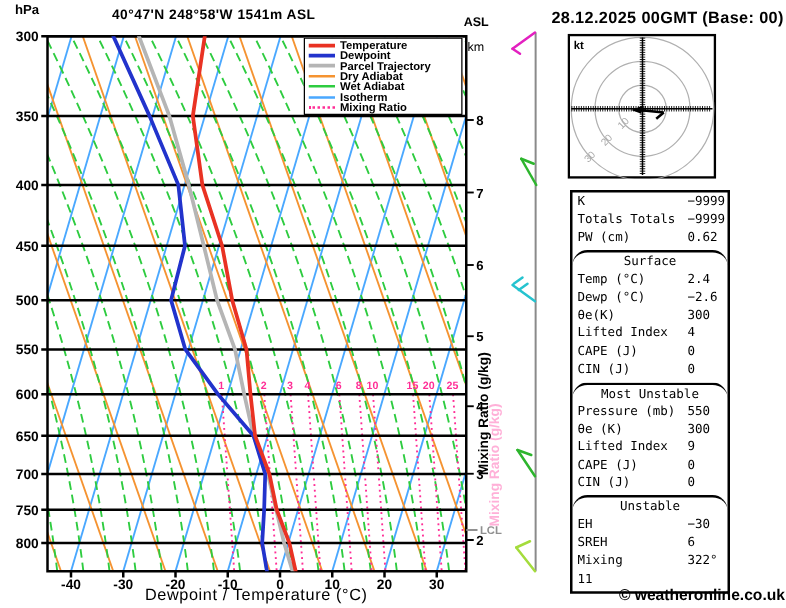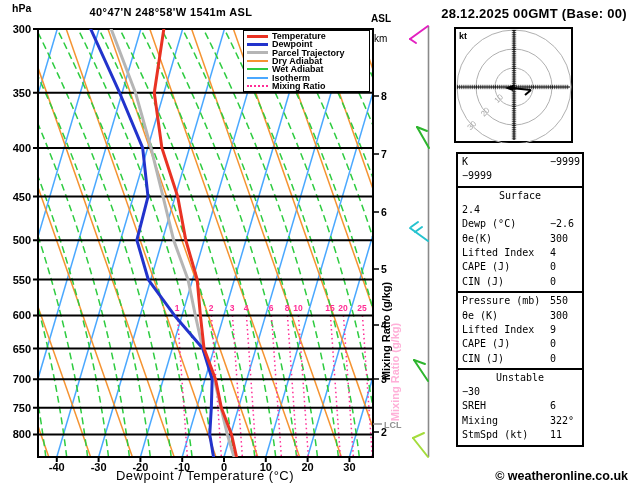--- a/index.html
+++ b/index.html
@@ -15,21 +15,21 @@
   .legend{position:absolute;left:243px;top:30px;width:127px;height:62px;background:#fff;
           border:1px solid #000;display:flex;flex-direction:column;justify-content:space-around;
           padding:1px 0;box-sizing:border-box;z-index:5;}
   .lrow{display:flex;align-items:center;height:8px;}
   .lsample{width:21px;margin-left:3px;margin-right:4px;flex:none;}
   .llabel{font-size:9px;font-weight:700;white-space:nowrap;line-height:8px;text-align:right;}
   .stats{position:absolute;left:456px;top:152px;width:128px;box-sizing:border-box;
          border:2px solid #000;background:#fff;font-family:"DejaVu Sans Mono",monospace;
          font-size:10px;}
   .ssec{padding:1px 0 2px 0;}
-  .ssec + .ssec{border-top:2px solid #000;}
+  .ssec + .ssec{border-top:2px solid #000;border-radius:12px;}
   .shead{text-align:center;height:14px;line-height:14px;}
   .srow{display:flex;padding:0 4px;height:14.4px;line-height:14.4px;white-space:nowrap;}
   .slabel{width:88px;flex:none;}
   .sval{flex:1;}
   .credit{position:absolute;left:452px;top:469px;width:176px;text-align:right;
           font-size:12.5px;font-weight:700;white-space:nowrap;}
   svg text{font-family:"Liberation Sans",sans-serif;}
 </style>
 </head>
 <body>
@@ -365,26 +365,32 @@
       <path d="M 51 61 L 60 57.5 L 59 64 Z" fill="#000"></path>
     </svg>
 
   <div class="stats" id="stats">
       <div class="ssec">
         <div class="srow">
           <span class="slabel">K</span>
           <span class="sval">−9999</span>
         </div>
         <div class="srow">
+          <span class="slabel">Totals Totals</span>
           <span class="sval">−9999</span>
+        </div>
+        <div class="srow">
+          <span class="slabel">PW (cm)</span>
+          <span class="sval">0.62</span>
         </div>
       </div>
       <div class="ssec">
         <div class="shead">Surface</div>
         <div class="srow">
+          <span class="slabel">Temp (°C)</span>
           <span class="sval">2.4</span>
         </div>
         <div class="srow">
           <span class="slabel">Dewp (°C)</span>
           <span class="sval">−2.6</span>
         </div>
         <div class="srow">
           <span class="slabel">θe(K)</span>
           <span class="sval">300</span>
         </div>
@@ -395,20 +401,21 @@
         <div class="srow">
           <span class="slabel">CAPE (J)</span>
           <span class="sval">0</span>
         </div>
         <div class="srow">
           <span class="slabel">CIN (J)</span>
           <span class="sval">0</span>
         </div>
       </div>
       <div class="ssec">
+        <div class="shead">Most Unstable</div>
         <div class="srow">
           <span class="slabel">Pressure (mb)</span>
           <span class="sval">550</span>
         </div>
         <div class="srow">
           <span class="slabel">θe (K)</span>
           <span class="sval">300</span>
         </div>
         <div class="srow">
           <span class="slabel">Lifted Index</span>
@@ -419,31 +426,31 @@
           <span class="sval">0</span>
         </div>
         <div class="srow">
           <span class="slabel">CIN (J)</span>
           <span class="sval">0</span>
         </div>
       </div>
       <div class="ssec">
         <div class="shead">Unstable</div>
         <div class="srow">
+          <span class="slabel">EH</span>
           <span class="sval">−30</span>
         </div>
         <div class="srow">
           <span class="slabel">SREH</span>
           <span class="sval">6</span>
         </div>
         <div class="srow">
           <span class="slabel">Mixing</span>
           <span class="sval">322°</span>
         </div>
         <div class="srow">
-          <span class="slabel">StmSpd (kt)</span>
           <span class="sval">11</span>
         </div>
       </div>
     </div>
 
   <div class="credit">© weatheronline.co.uk</div>
 </div>
 
 </body></html>

